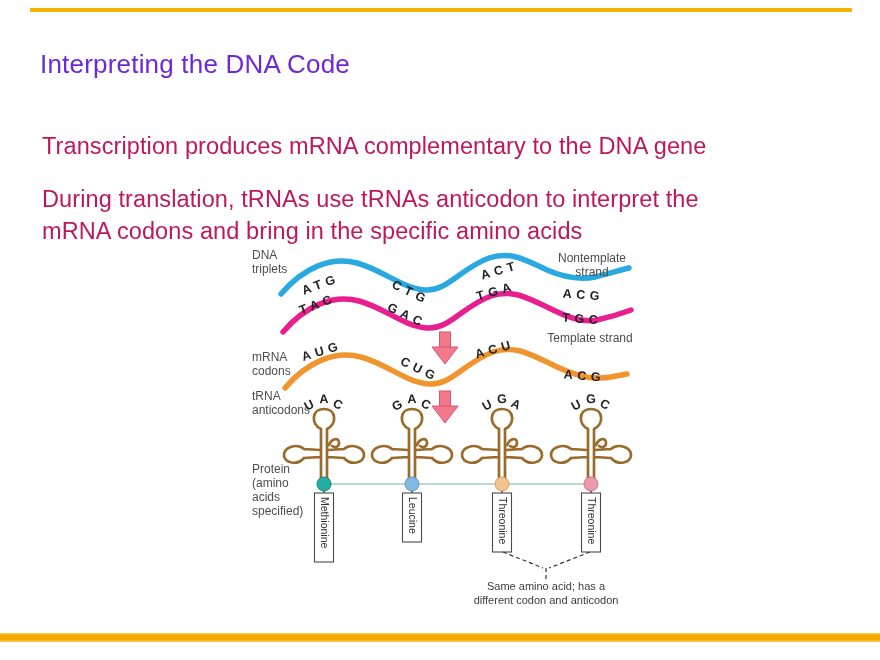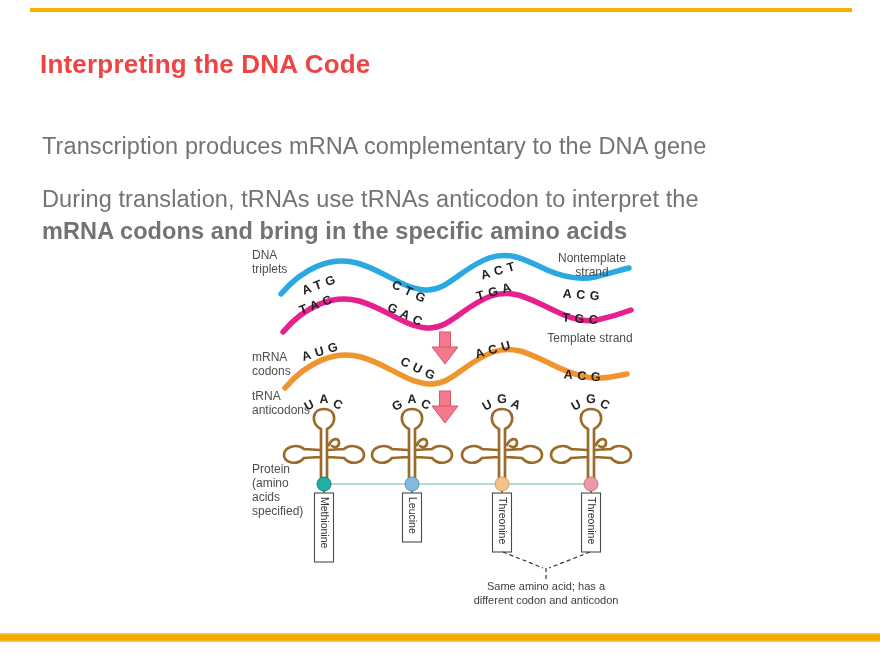--- a/index.html
+++ b/index.html
@@ -10,29 +10,29 @@
   .accent-top{
     position:absolute;left:30px;top:8px;width:822px;height:4px;
     background:#F5B301;
   }
   .accent-bottom{
     position:absolute;left:0;top:633px;width:880px;height:9px;
     background:linear-gradient(180deg,#FFD04F 0%,#F5A800 28%,#F5A800 72%,#FFD04F 100%);
   }
   .slide-title{
     position:absolute;left:40px;top:49px;
-    font-size:26px;font-weight:bold;letter-spacing:0.2px;color:#ef4444;
+    font-size:26px;font-weight:normal;letter-spacing:0.2px;color:#6d28d9;
   }
   .body-line{
-    position:absolute;left:42px;font-size:23.5px;color:#737373;letter-spacing:0.1px;
+    position:absolute;left:42px;font-size:23.5px;color:#be185d;letter-spacing:0.1px;
   }
   #p1{top:133px;}
   #p2a{top:186px;}
   #p2b:{}
-  #p2b{top:218px;font-weight:bold;}
+  #p2b{top:218px;}
   svg text{font-family:"Liberation Sans", sans-serif;}
   .diag-label{font-size:12px;fill:#4d4d4d;}
   .base{font-size:12.5px;font-weight:bold;fill:#1f1f1f;}
   .acid-text{font-size:10.5px;fill:#333;}
   .note-text{font-size:11px;fill:#3d3d3d;}
 </style>
 </head>
 <body>
 
 <div class="accent-top"></div>

